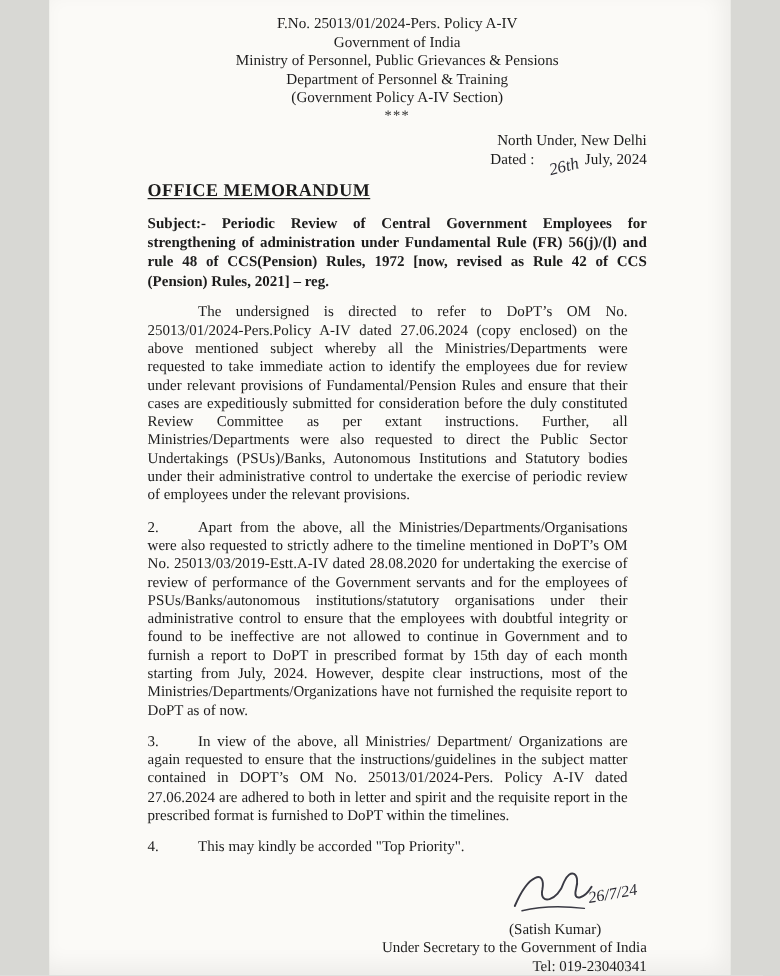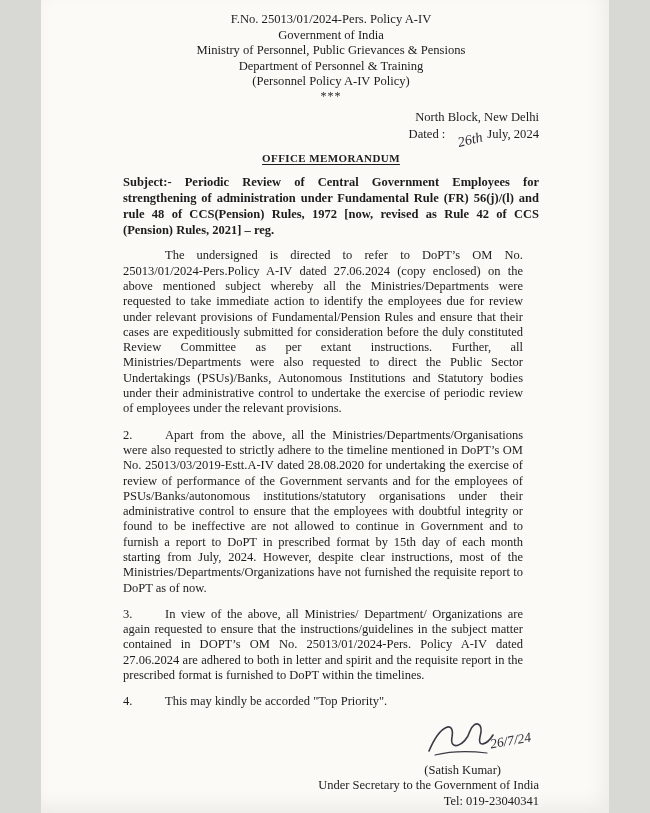--- a/index.html
+++ b/index.html
@@ -23,23 +23,22 @@
     display:inline-block;
     font-style:italic;
     font-size:14px;
     color:#2a2a33;
     transform: rotate(-14deg) translateY(7px);
     transform-origin:center;
     margin:0 6px;
     min-width:30px;
   }
   .om-title {
-    text-align:center;
     font-weight:bold;
-    font-size:11px;
+    font-size:15px;
     letter-spacing:0.4px;
     margin-top:10px; margin-bottom:11px;
   }
   .om-title span { text-decoration:underline; text-underline-offset:2px; }
   .subject {
     font-weight:bold;
     font-size:12.5px;
     line-height:15.8px;
     text-align:justify;
     margin:0 0 10px 0;
@@ -68,26 +67,26 @@
 </head>
 <body>
 
 <div class="page">
 
   <div class="center hdr">
     <div>F.No. 25013/01/2024-Pers. Policy A-IV</div>
     <div>Government of India</div>
     <div>Ministry of Personnel, Public Grievances &amp; Pensions</div>
     <div>Department of Personnel &amp; Training</div>
-    <div>(Personnel Policy A-IV Policy)</div>
+    <div>(Government Policy A-IV Section)</div>
     <div class="stars">***</div>
   </div>
 
   <div class="dateblock">
-    <div>North Block, New Delhi</div>
+    <div>North Under, New Delhi</div>
     <div>
       <span>Dated :</span><span class="handwritten">26th</span><span>July, 2024</span>
     </div>
   </div>
 
   <div class="om-title">
     <span>OFFICE MEMORANDUM</span>
   </div>
 
   <p class="subject">Subject:- Periodic Review of Central Government Employees for strengthening of administration under Fundamental Rule (FR) 56(j)/(l) and rule 48 of CCS(Pension) Rules, 1972 [now, revised as Rule 42 of CCS (Pension) Rules, 2021] – reg.</p>

